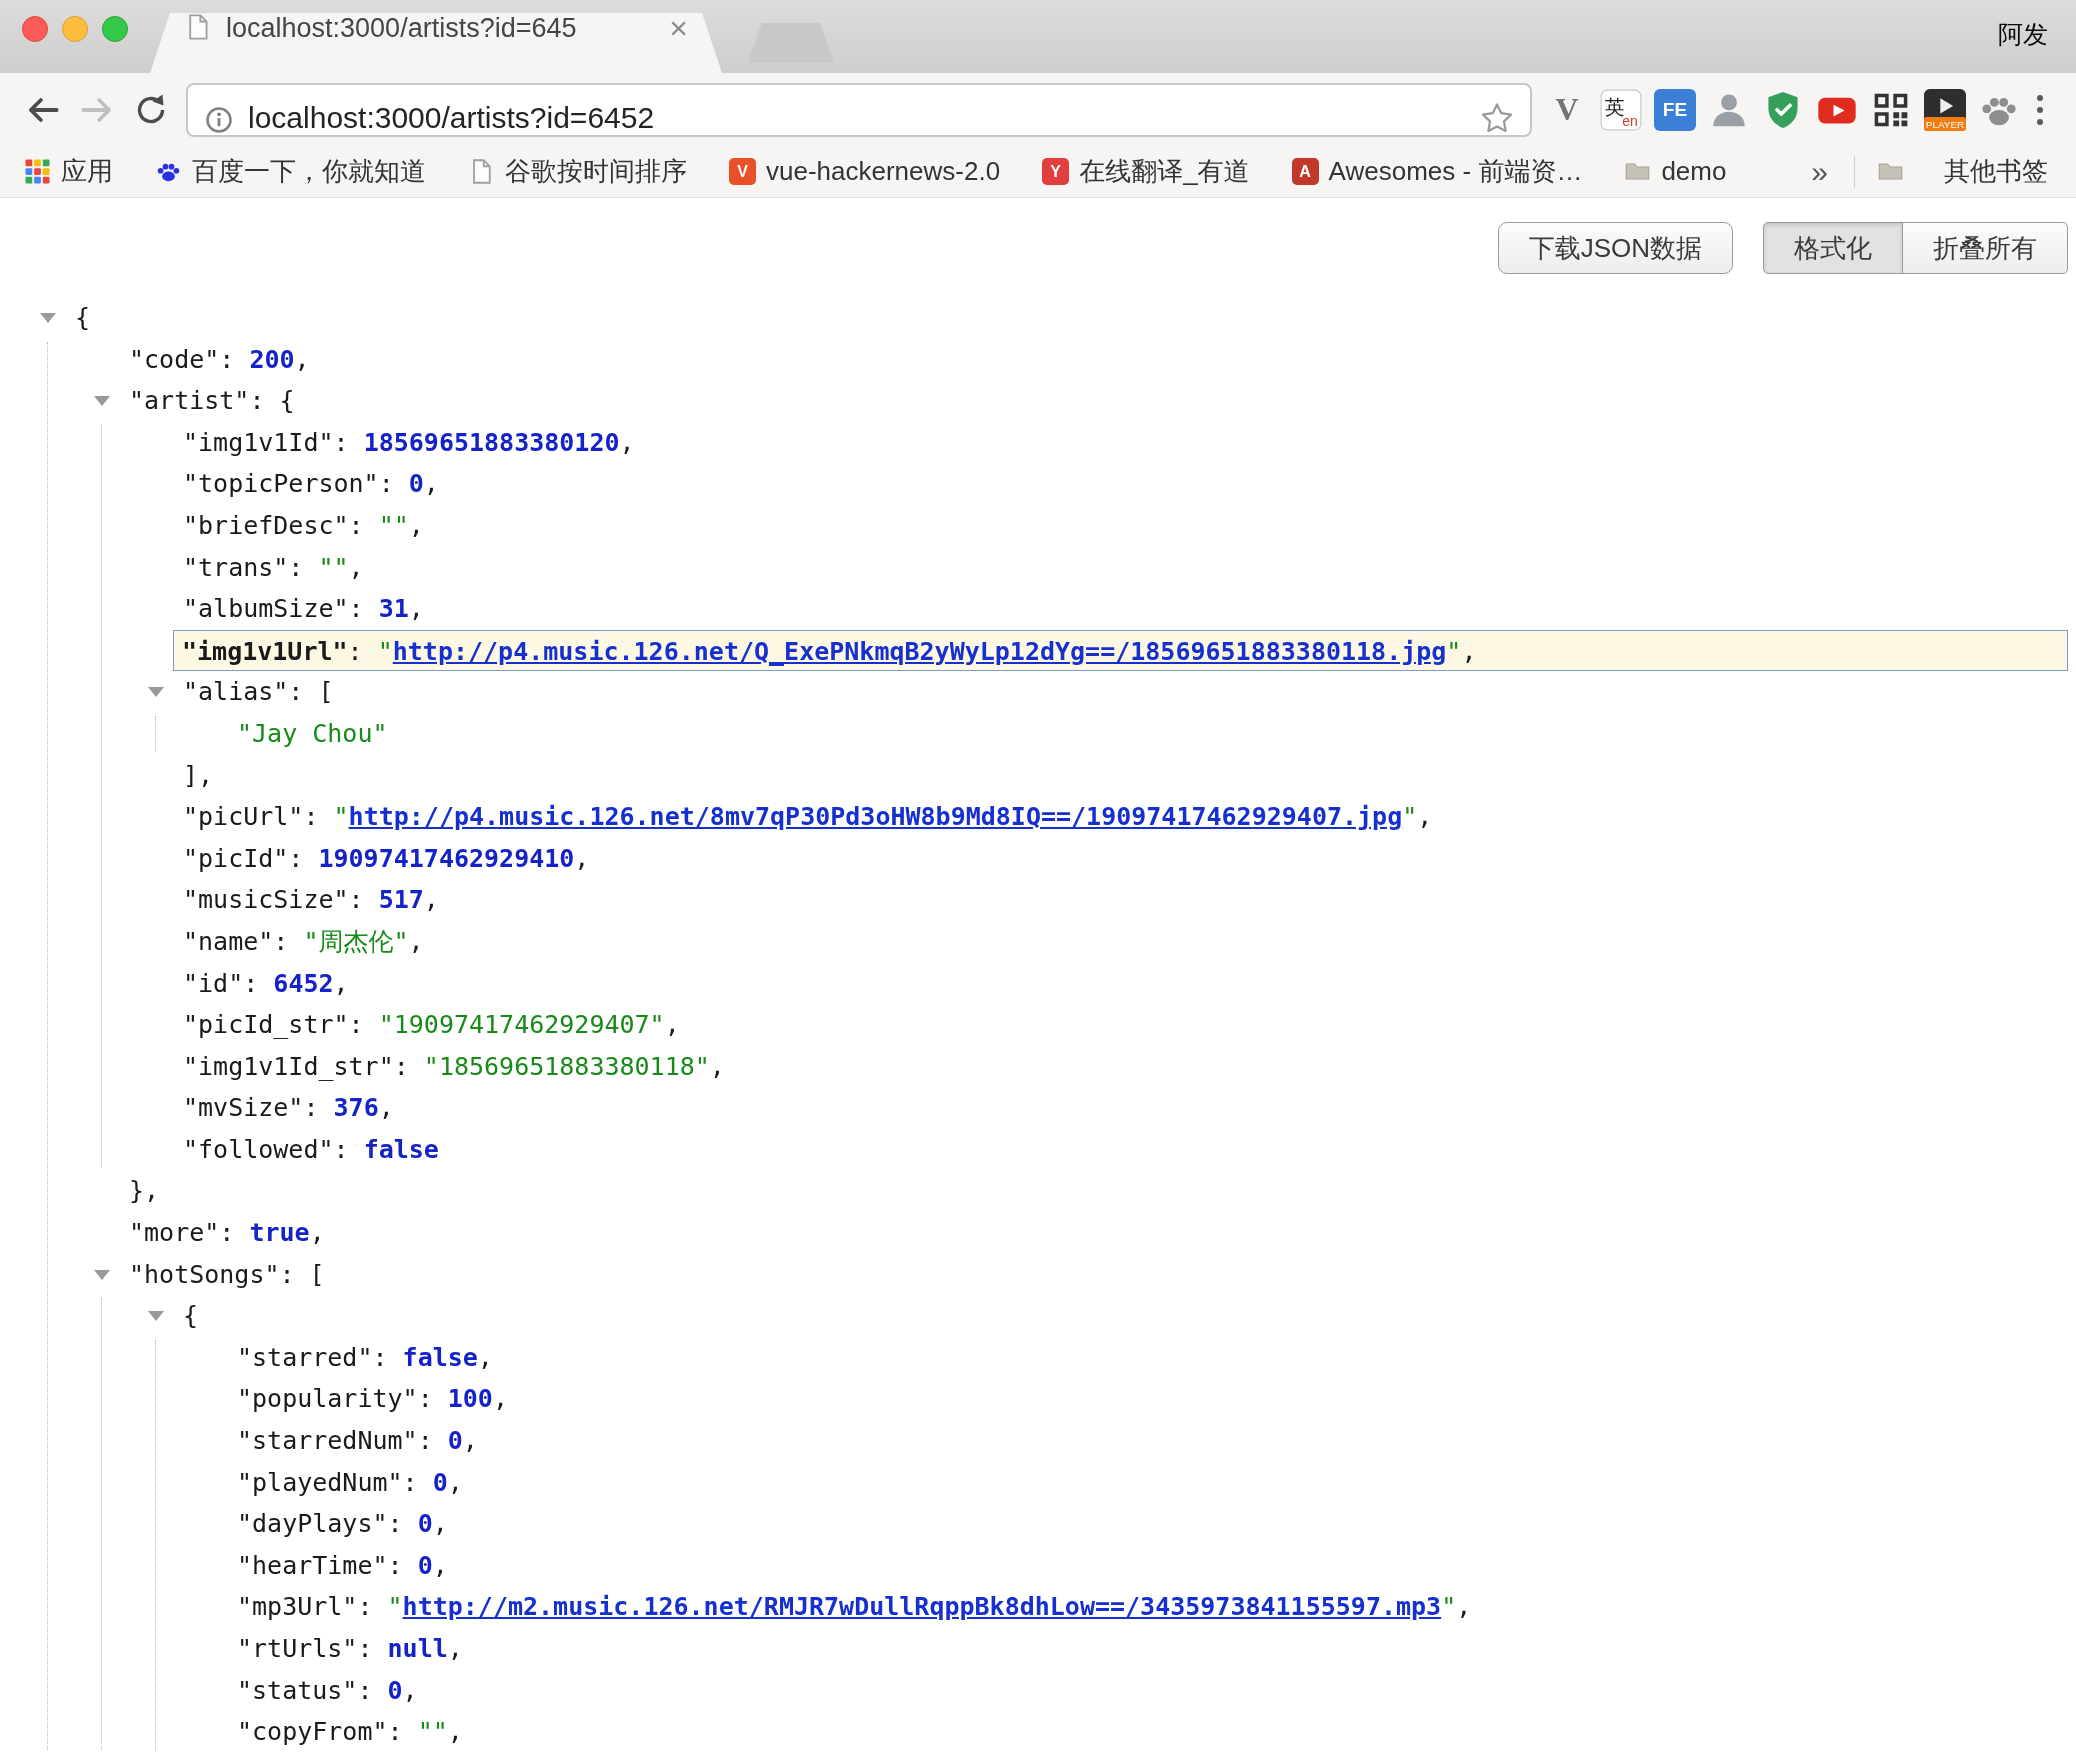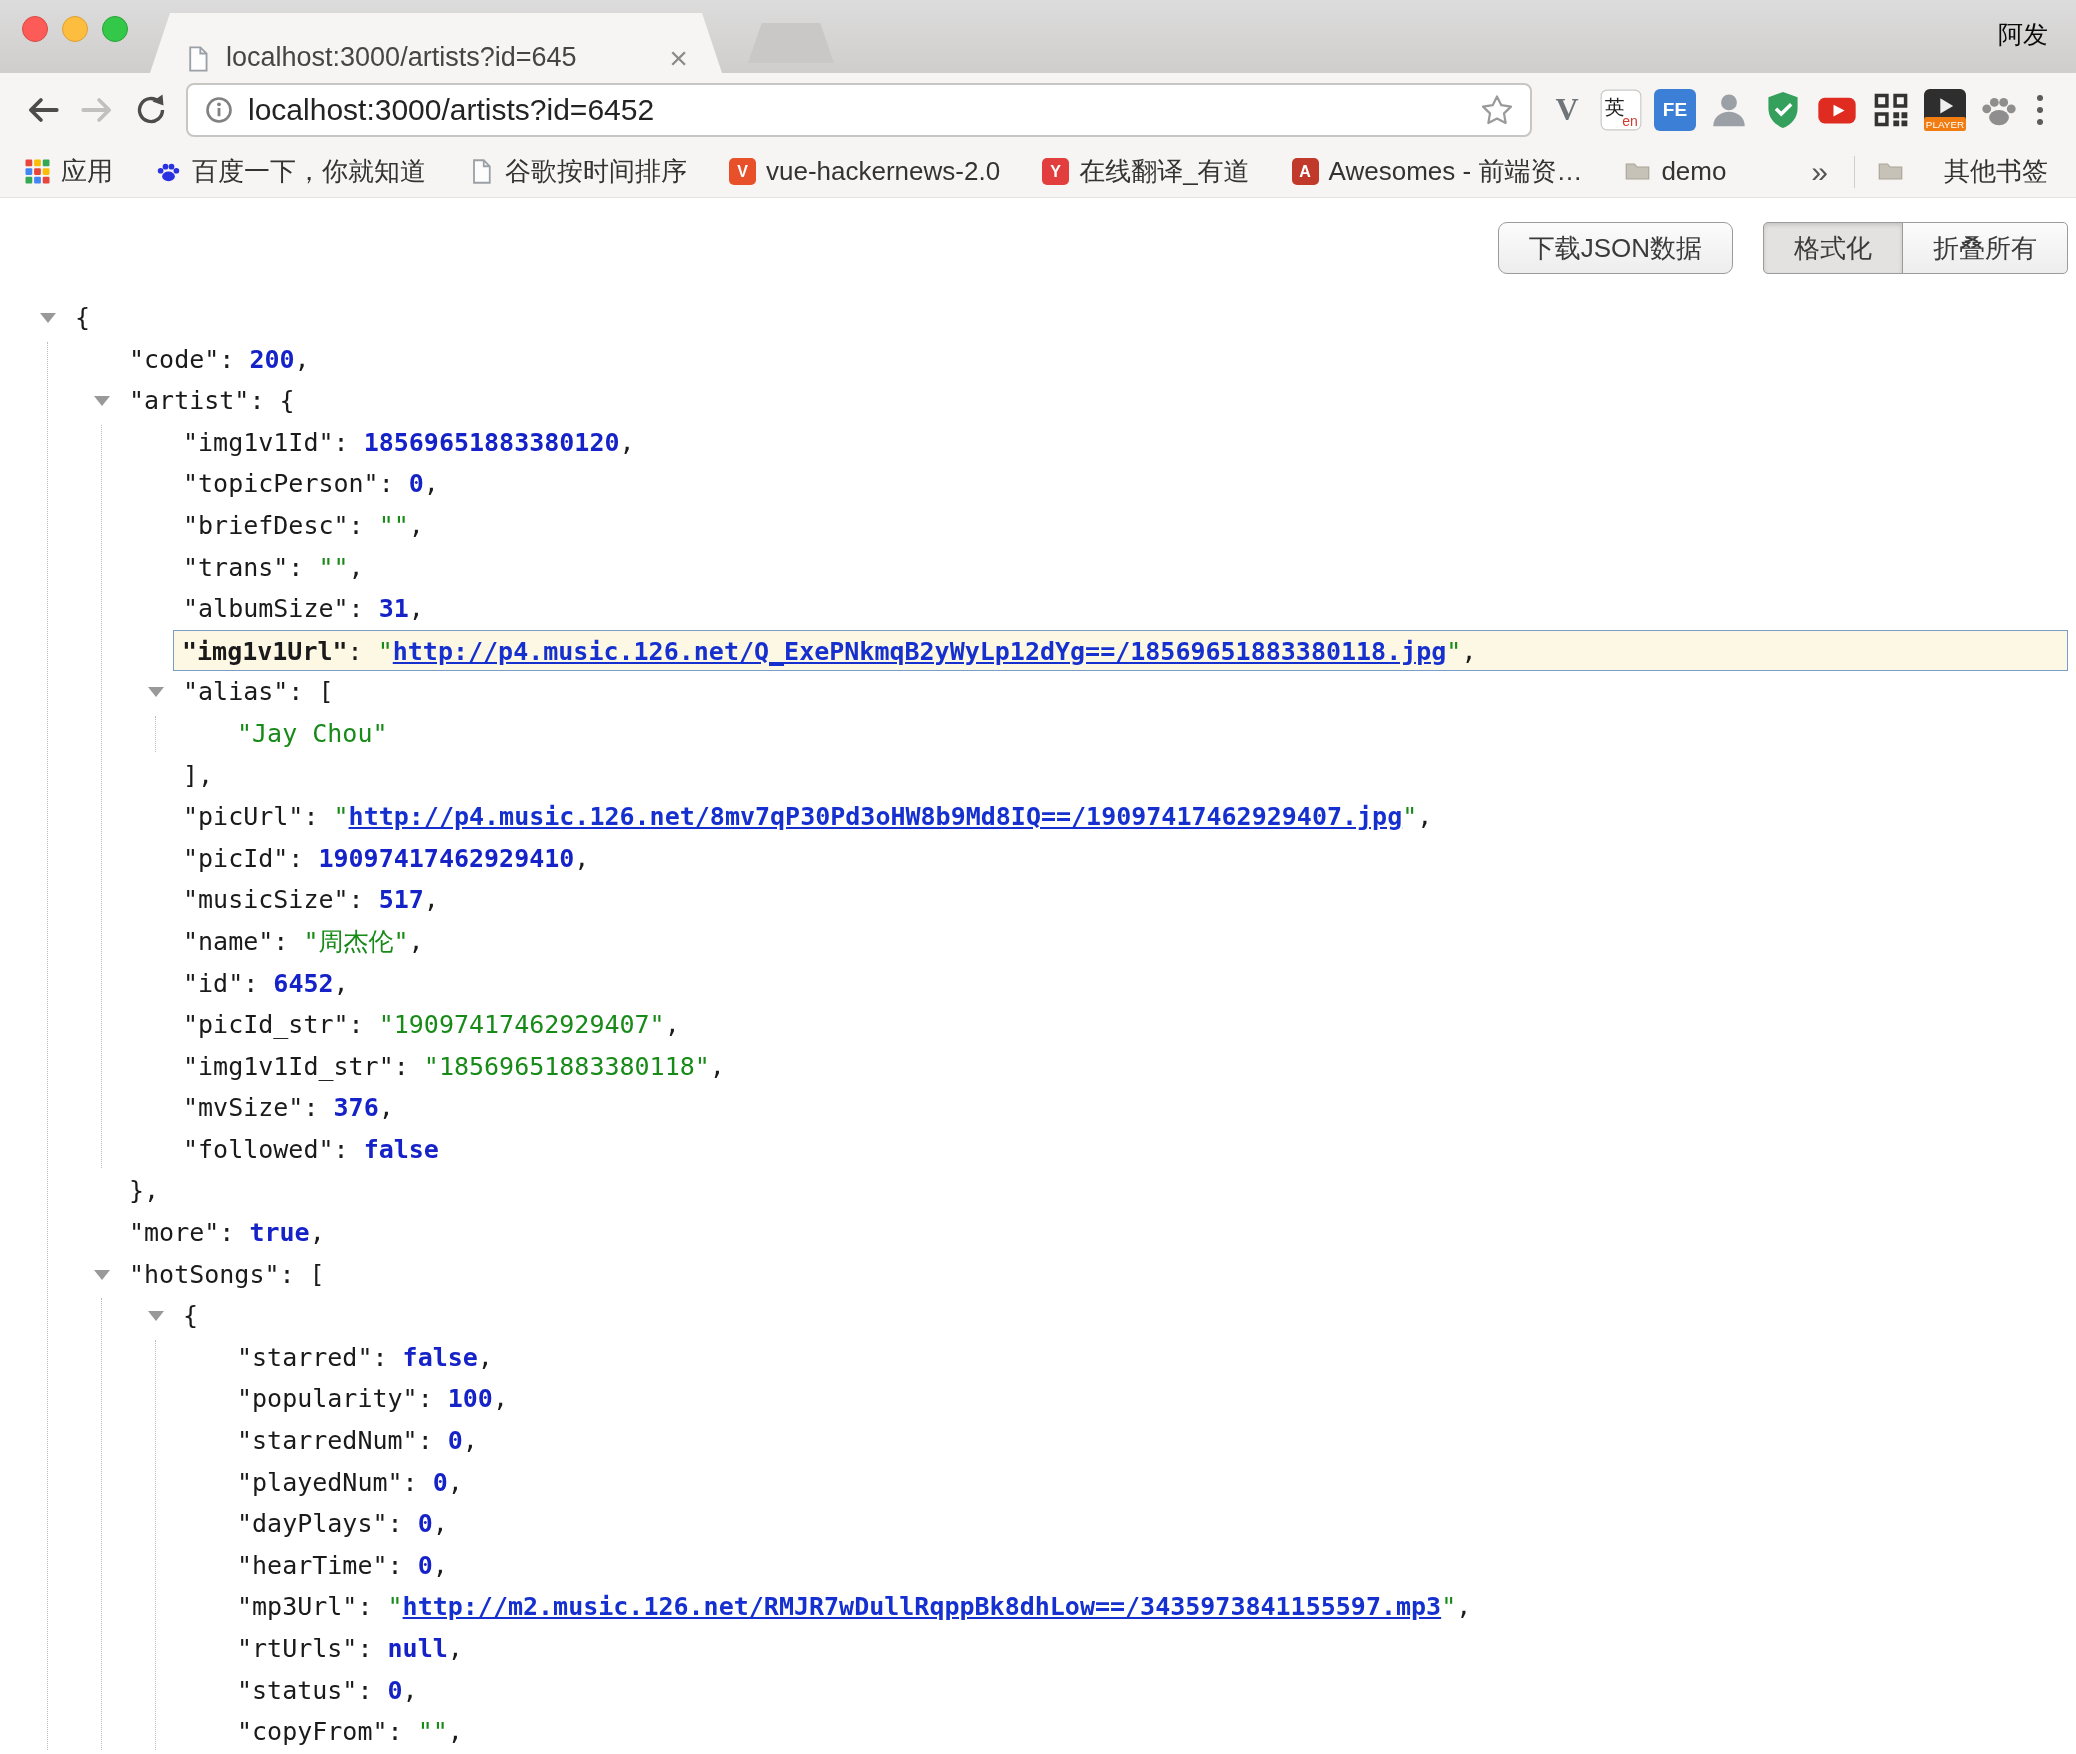--- a/index.html
+++ b/index.html
@@ -12,34 +12,34 @@
 
   
   .tabstrip{position:relative;height:73px;background:linear-gradient(#dddcdc,#cfcecd);}
   .traffic{position:absolute;top:16px;left:22px;display:flex;gap:14px;}
   .light{width:26px;height:26px;border-radius:50%;display:inline-block;}
   .light.red{background:#fc5b57;border:1px solid #dd4741;}
   .light.yellow{background:#fdbe40;border:1px solid #dda030;}
   .light.green{background:#34c848;border:1px solid #27a335;}
   .tab{position:absolute;left:150px;bottom:0;width:572px;height:60px;background:#f6f5f3;
        clip-path:polygon(20px 0,calc(100% - 20px) 0,100% 100%,0 100%);
-       display:flex;align-items:flex-end;padding:0 34px;gap:14px;}
+       display:flex;align-items:flex-start;padding:0 34px;gap:14px;}
   .tab-favicon{width:28px;height:28px;flex:0 0 auto;}
   .tab-favicon svg{width:100%;height:100%;}
   .tab-title{flex:1;font-size:27px;color:#454545;white-space:nowrap;overflow:hidden;}
   .tab-close{flex:0 0 auto;font-size:32px;line-height:30px;color:#8a8a8a;cursor:pointer;}
   .newtab{position:absolute;left:748px;bottom:10px;width:86px;height:40px;background:#c9c8c6;
           clip-path:polygon(16% 0,84% 0,100% 100%,0 100%);}
   .profile{position:absolute;right:28px;top:18px;font-size:25px;color:#0a0a0a;}
 
   
   .navbar{height:73px;background:#f6f5f3;display:flex;align-items:center;padding:0 16px;}
   .navbtn{width:54px;height:54px;display:flex;align-items:center;justify-content:center;cursor:pointer;flex:0 0 auto;}
   .omnibox{flex:1;height:54px;margin:0 14px 0 8px;background:#fff;border:2px solid #c8c6c2;border-radius:8px;
-           display:flex;align-items:center;padding:0 16px;gap:14px;min-width:0;}
+           display:flex;align-items:flex-end;padding:0 16px;gap:14px;min-width:0;}
   .url{flex:1;font-size:30px;color:#232323;white-space:nowrap;overflow:hidden;}
   .extensions{display:flex;align-items:center;gap:12px;flex:0 0 auto;}
   .ext{width:42px;height:42px;display:flex;align-items:center;justify-content:center;cursor:pointer;}
   .ext svg{width:100%;height:100%;}
   .menu-dots{width:40px;height:42px;display:flex;flex-direction:column;align-items:center;justify-content:center;gap:6px;cursor:pointer;}
   .menu-dots i{width:6px;height:6px;border-radius:50%;background:#5c5c5c;}
 
   
   .sq{width:100%;height:100%;border-radius:6px;display:flex;align-items:center;justify-content:center;
       font-weight:bold;color:#fff;font-size:19px;font-family:"Liberation Sans",sans-serif;}

